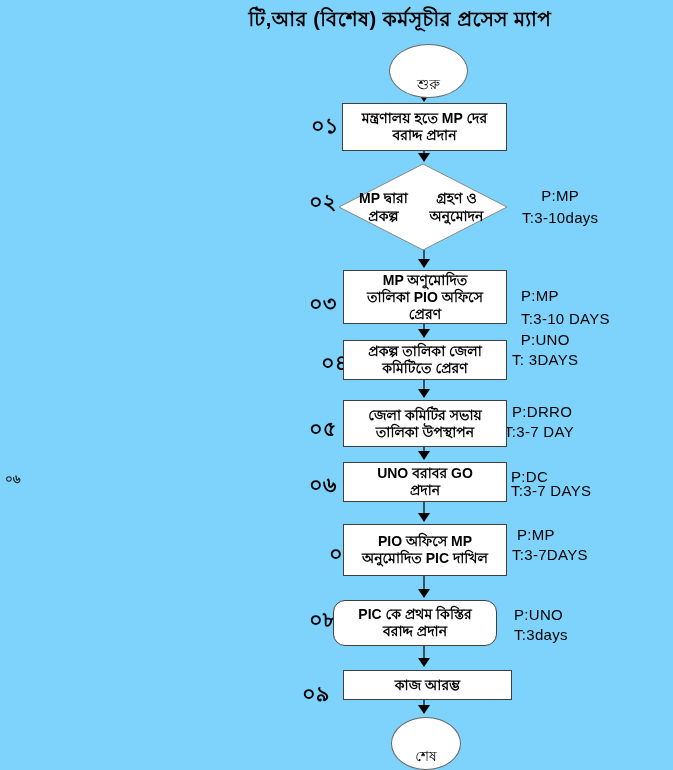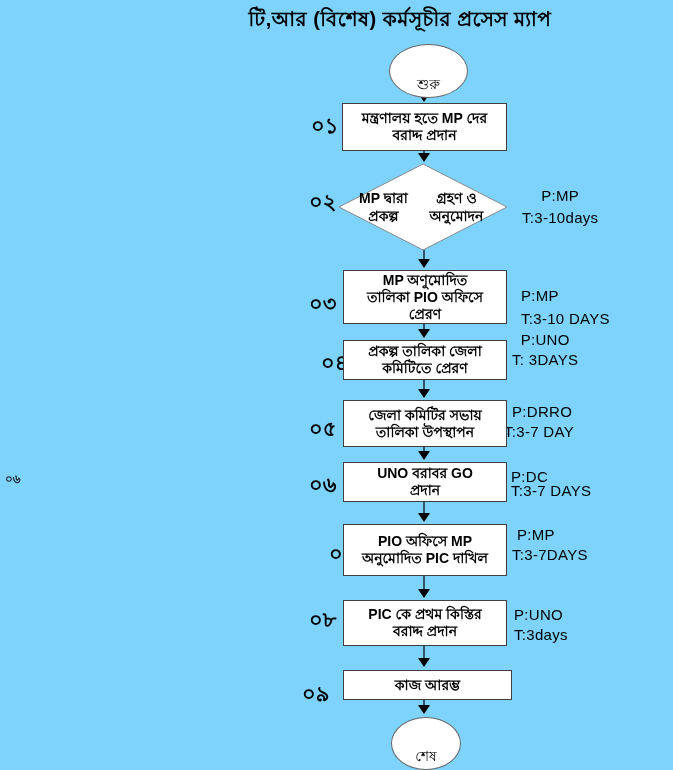--- a/index.html
+++ b/index.html
@@ -132,21 +132,21 @@
   <div class="pbox node" style="left:343px;top:524px;width:162px;height:50px;">
     <div>PIO অফিসে MP</div>
     <div>অনুমোদিত PIC দাখিল</div>
   </div>
   <div class="ann" style="left:512px;top:525px;">
     <div style="margin-left:5px">P:MP</div>
     <div>T:3-7DAYS</div>
   </div>
 
   <div class="num node" style="left:309px;top:604px;">০৮</div>
-  <div class="pbox node" style="left:343px;top:600px;width:162px;height:44px;">
+  <div class="pbox node" style="left:333px;top:600px;width:162px;height:44px;border-radius:12px;">
     <div>PIC কে প্রথম কিস্তির</div>
     <div>বরাদ্দ প্রদান</div>
   </div>
   <div class="ann" style="left:514px;top:605px;">
     <div>P:UNO</div>
     <div>T:3days</div>
   </div>
 
   <div class="num node" style="left:302px;top:678px;">০৯</div>
   <div class="pbox node" style="left:343px;top:670px;width:167px;height:28px;">

